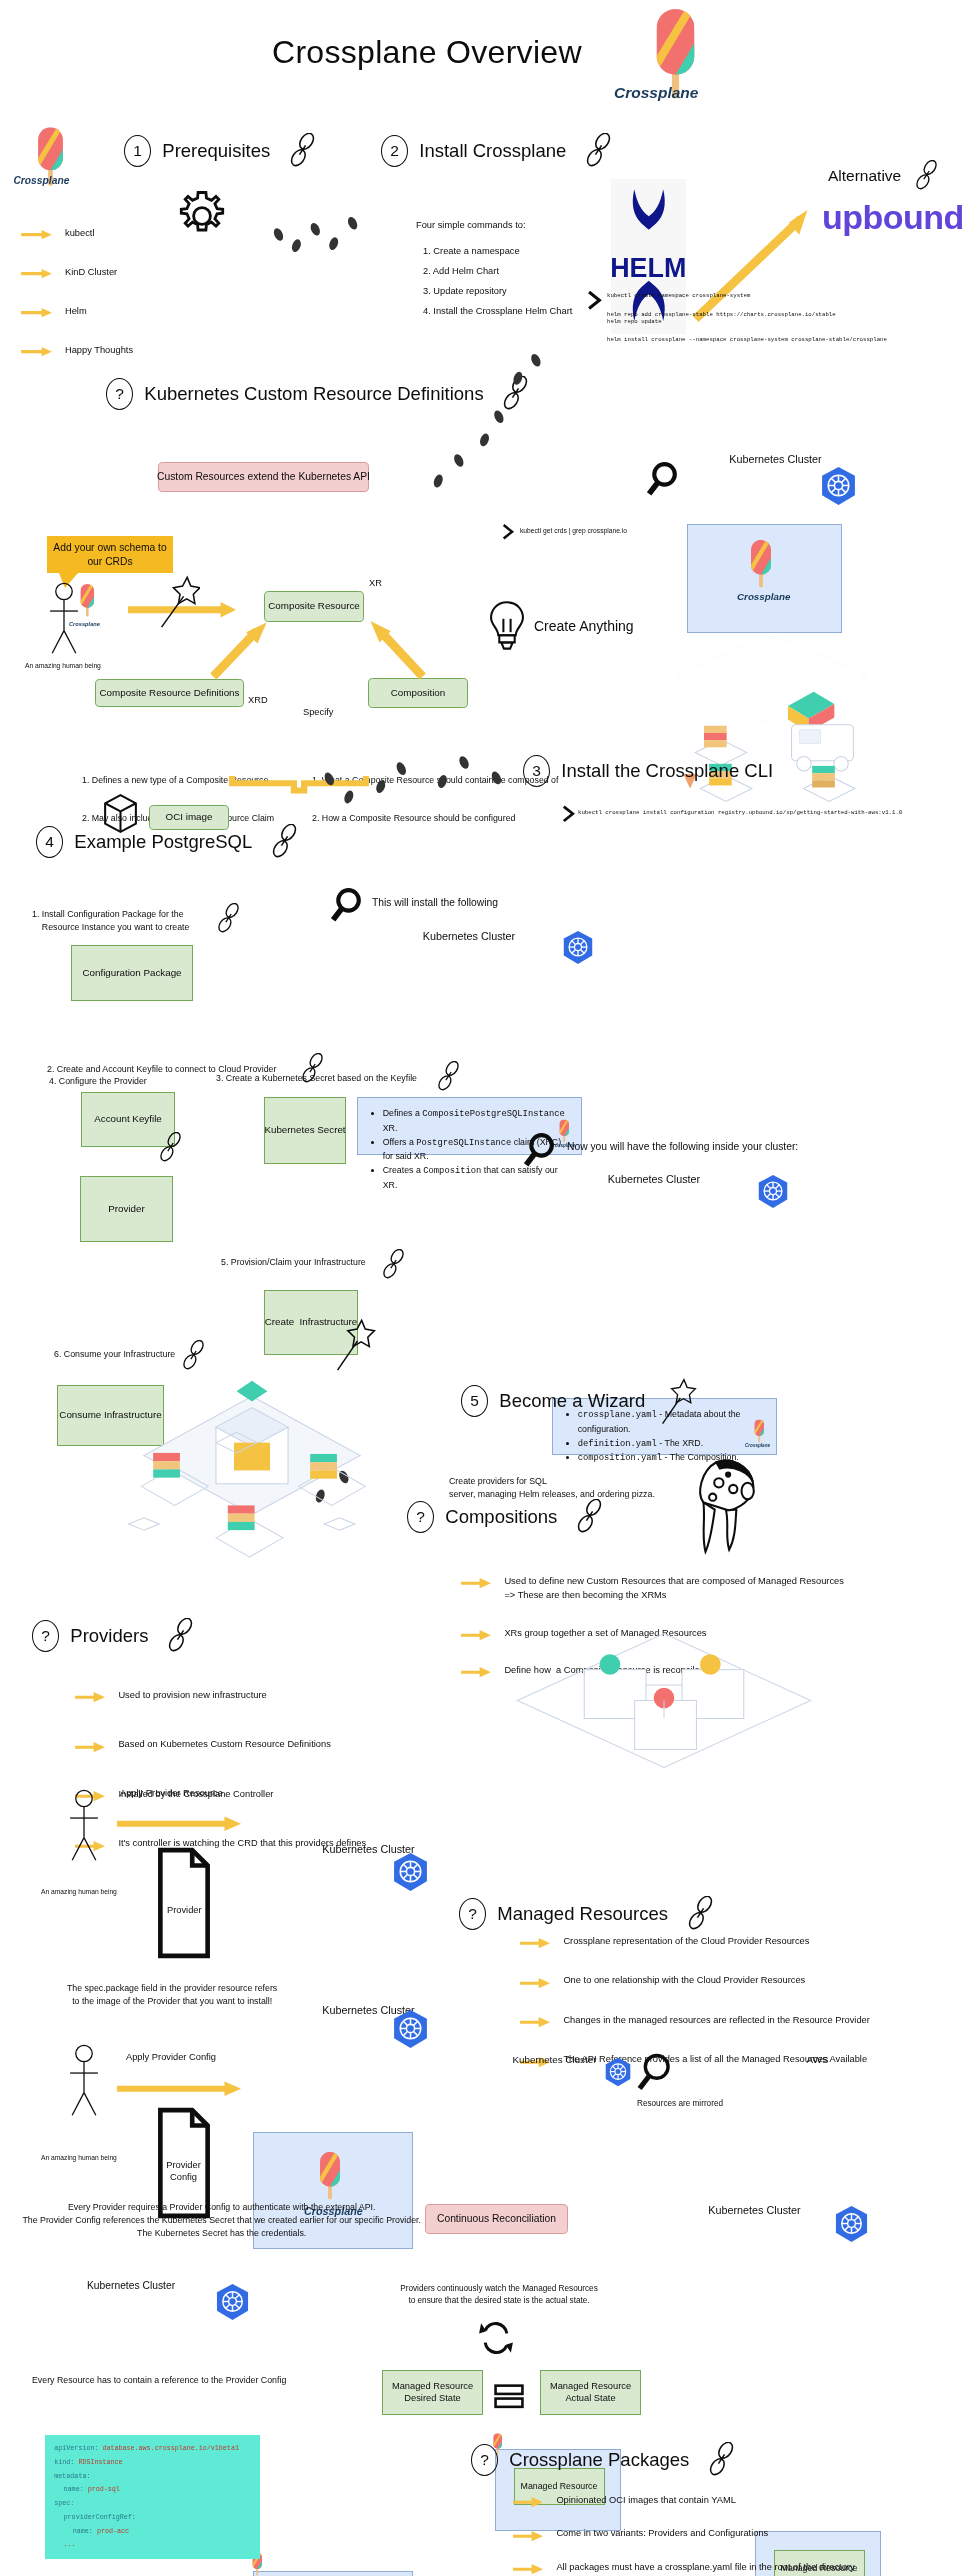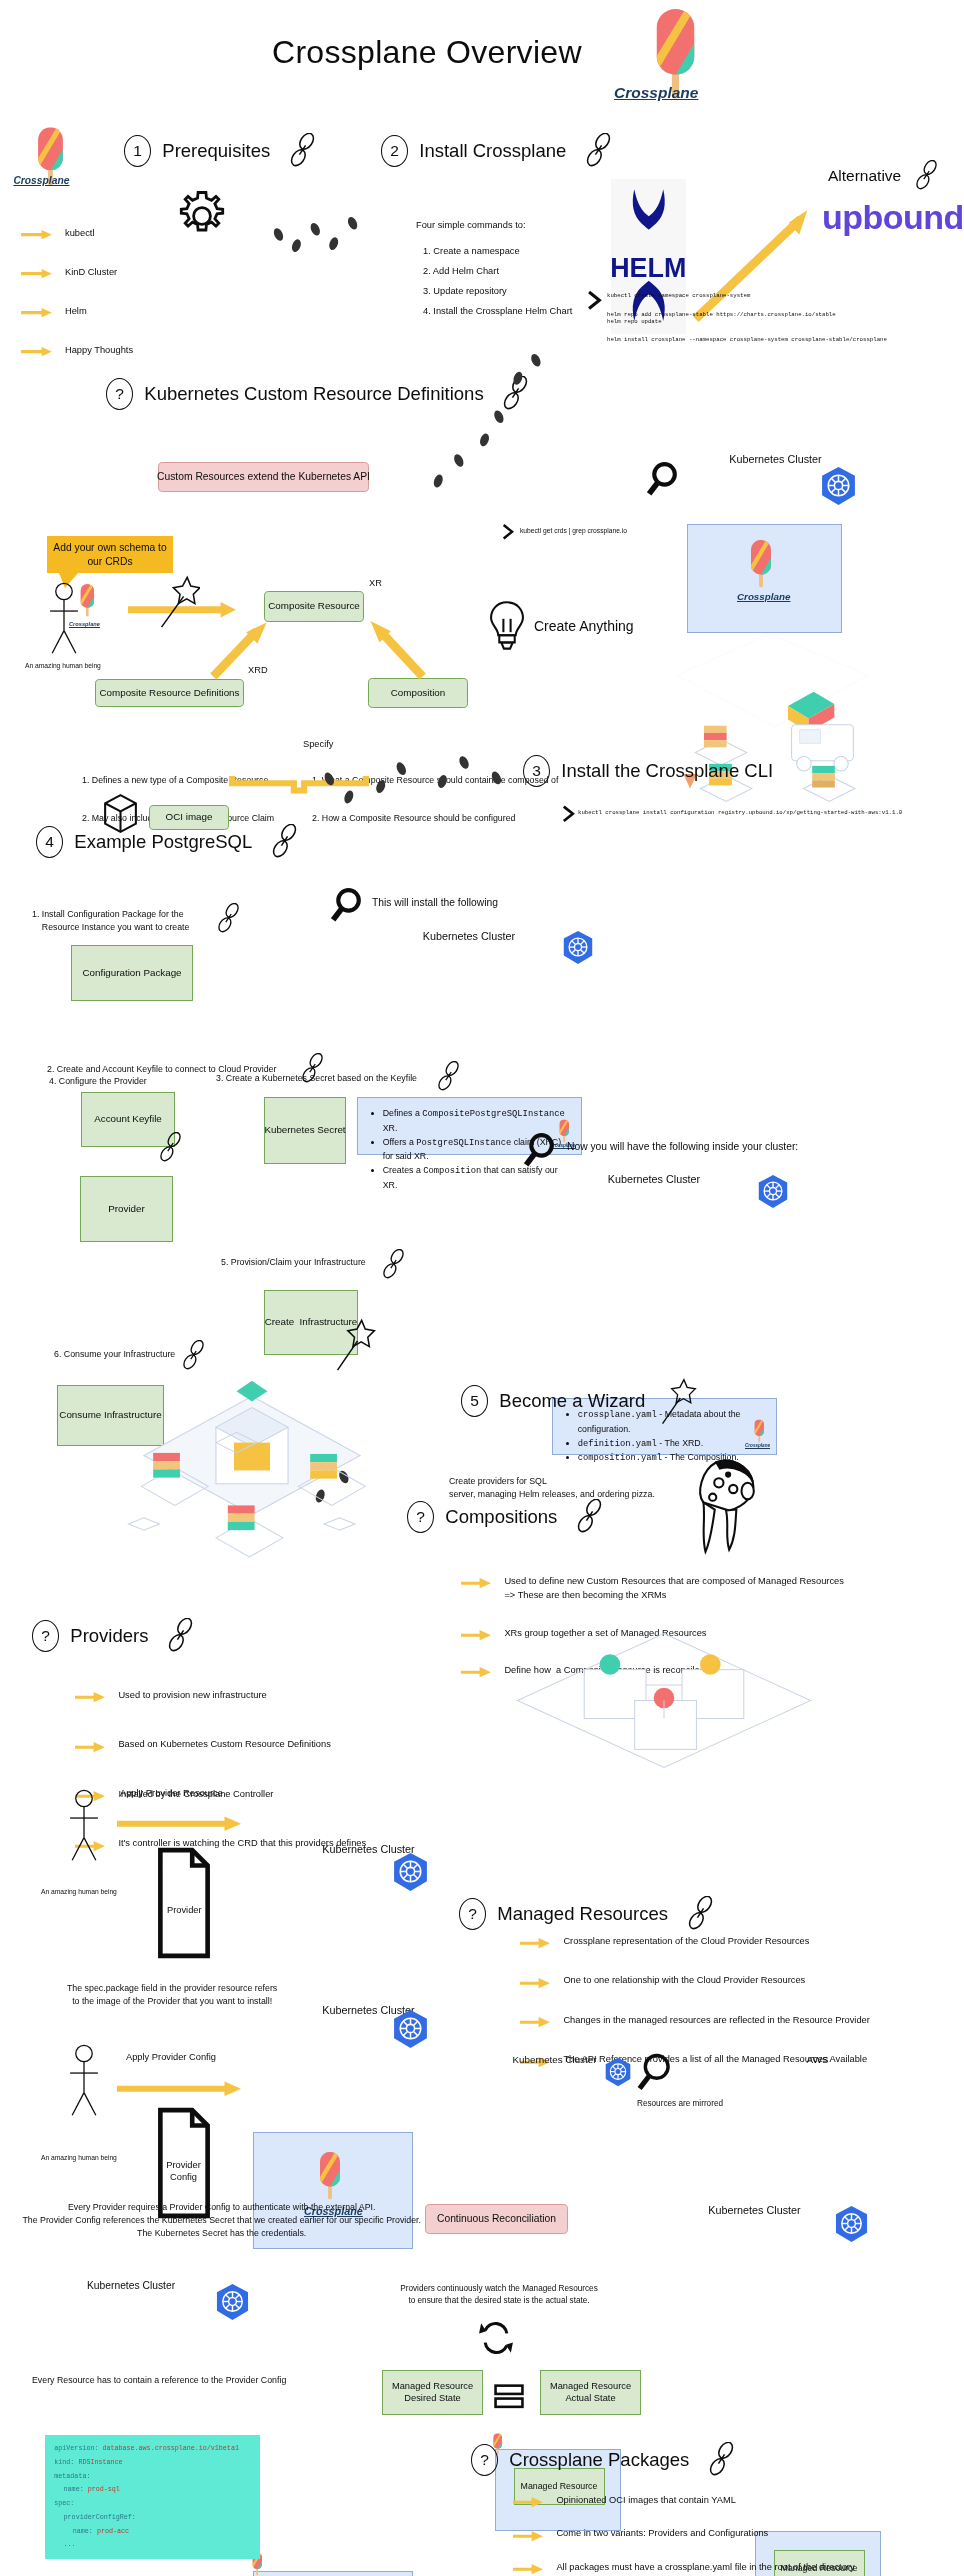--- a/index.html
+++ b/index.html
@@ -58,21 +58,21 @@
   
   .bullet-row { display:flex; align-items:flex-start; gap:13.4px; }
   .yarrow { flex:0 0 auto; margin-top:2.1px; }
   .bullet-txt { font-size:9.3px; line-height:1.5; }
 
   
   .small { font-size:7.7px; }
   .tiny { font-size:5.7px; }
   .lbl { font-size:9.3px; }
   .note { font-size:8.8px; line-height:1.45; }
-  .crosslabel { color:#1a3b5c; font-weight:700; font-style:italic;text-decoration:underline; }
+  .crosslabel { color:#1a3b5c; font-weight:700; font-style:italic; }
 </style>
 </head>
 <body>
 
 <div class="abs page-title t" style="left:272px; top:32px;">Crossplane Overview</div>
 
 <div class="abs" style="left:647px; top:7.2px;">
   <svg width="57" height="95" viewBox="0 0 110 185">
     <rect x="48" y="120" width="14" height="58" rx="6" fill="#f0c080"></rect>
     <g>
@@ -282,26 +282,26 @@
 </div>
 
 <div class="abs greenbox rounded" style="left:264px; top:591px; width:100px; height:31px;">
   <span class="t">Composite Resource</span>
 </div>
 <div class="abs t lbl" style="left:369px; top:578px;">XR</div>
 
 <div class="abs greenbox rounded" style="left:95px; top:679px; width:149px; height:28px;">
   <span class="t">Composite Resource Definitions</span>
 </div>
-<div class="abs t lbl" style="left:248px; top:665px;text-align:right;">XRD</div>
+<div class="abs t lbl" style="left:248px; top:695px;text-align:right;">XRD</div>
 
 <div class="abs greenbox rounded" style="left:368px; top:678px; width:100px; height:30px;">
   <span class="t">Composition</span>
 </div>
-<div class="abs t lbl" style="left:303px; top:707px;margin-top:32px;">Specify</div>
+<div class="abs t lbl" style="left:303px; top:707px;">Specify</div>
 
 <div class="abs" style="left:209px; top:621px;">
   <svg width="62" height="59" viewBox="0 0 120 115">
       <path d="M8 108 L92 20" stroke="#f5c242" stroke-width="17"></path>
       <path d="M112 3 L72 22 L94 44z" fill="#f5c242"></path>
     </svg>
 </div>
 <div class="abs" style="left:366px; top:616px;">
   <svg width="62" height="64" viewBox="0 0 120 125">
       <path d="M110 118 L26 28" stroke="#f5c242" stroke-width="17"></path>

